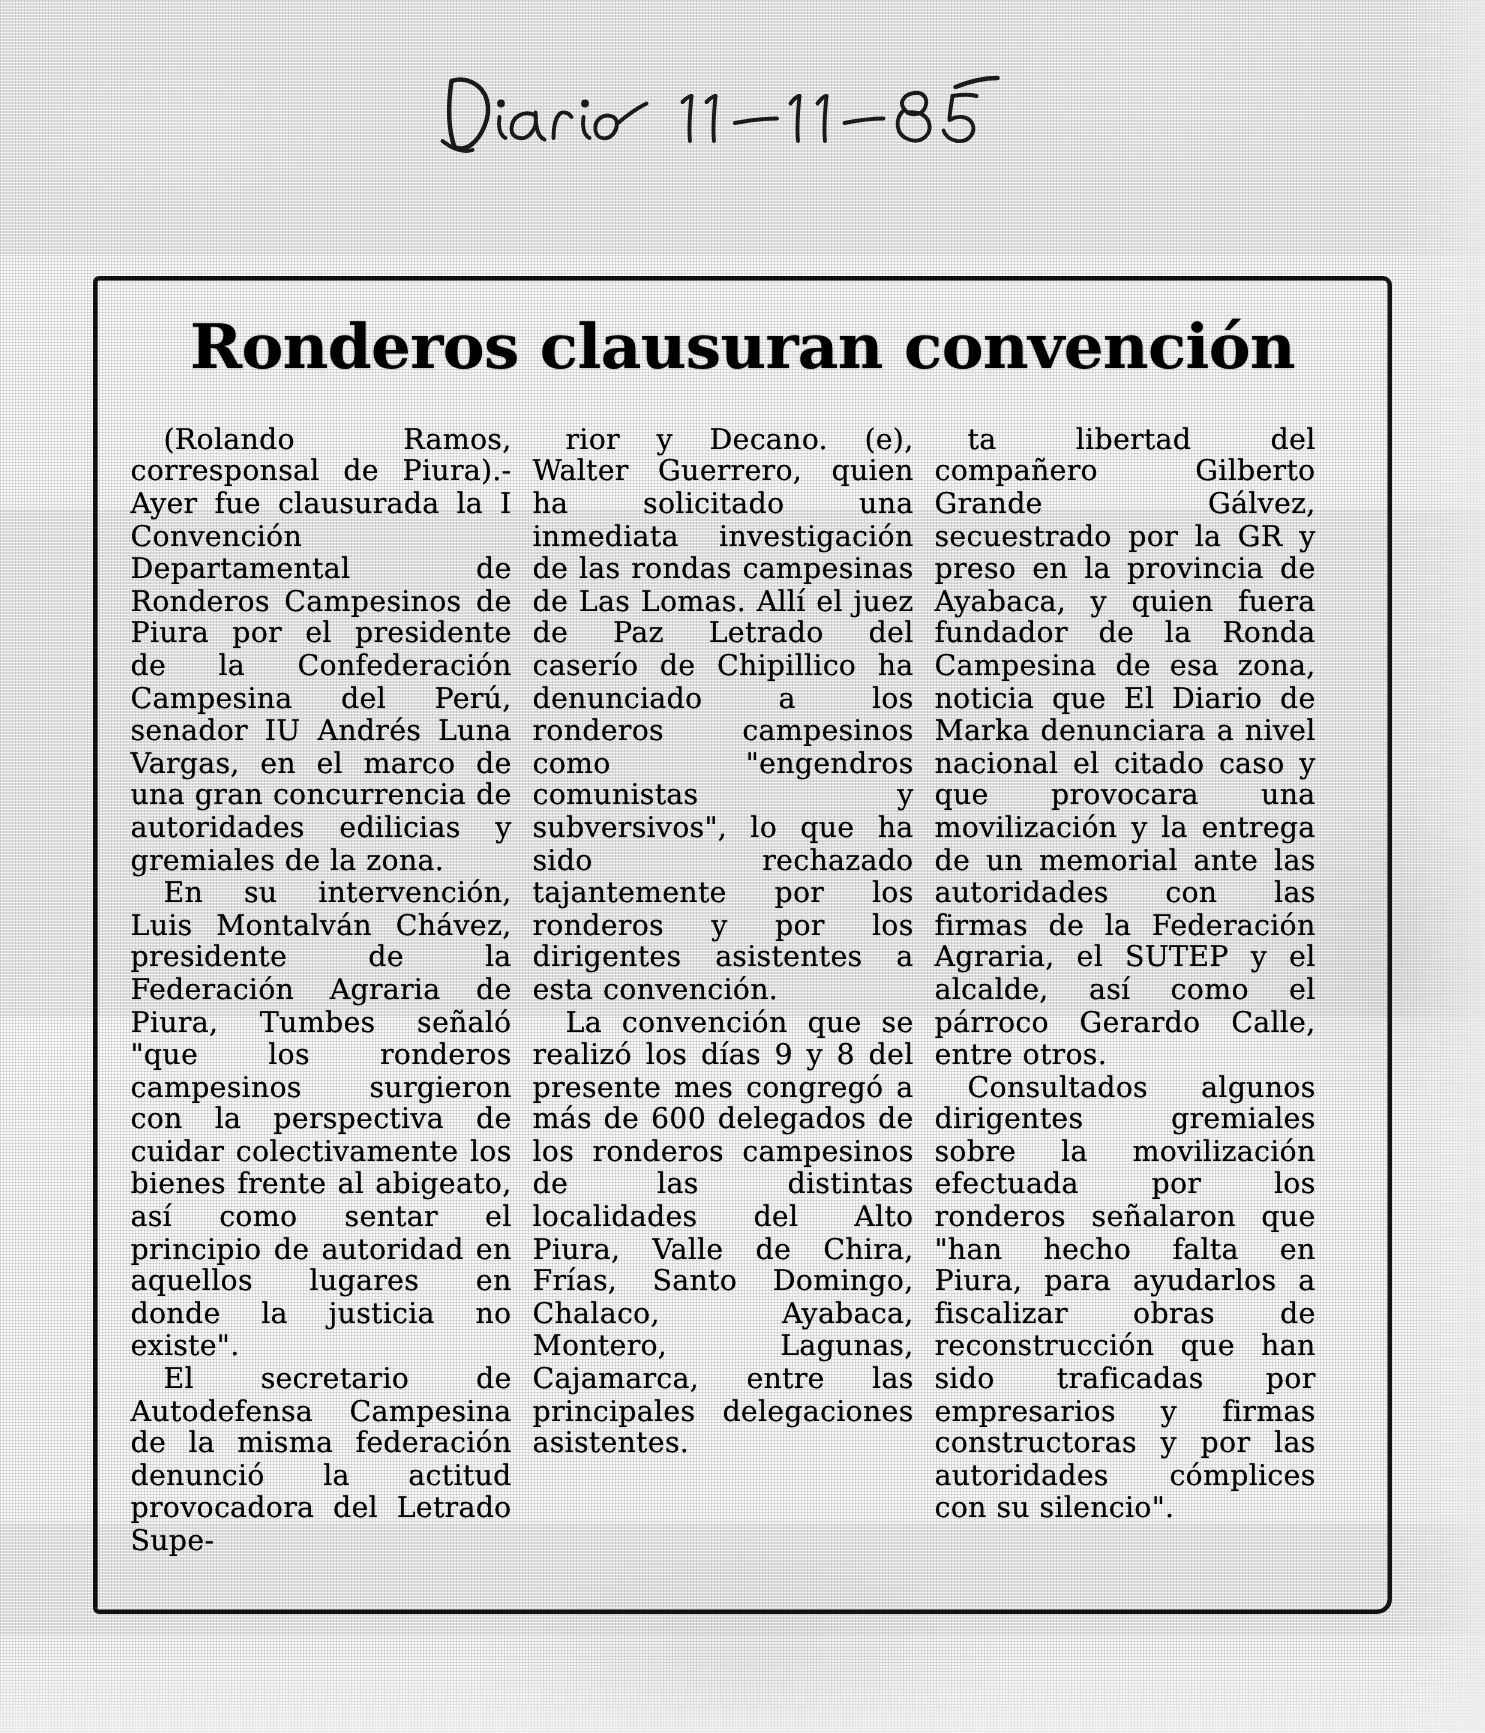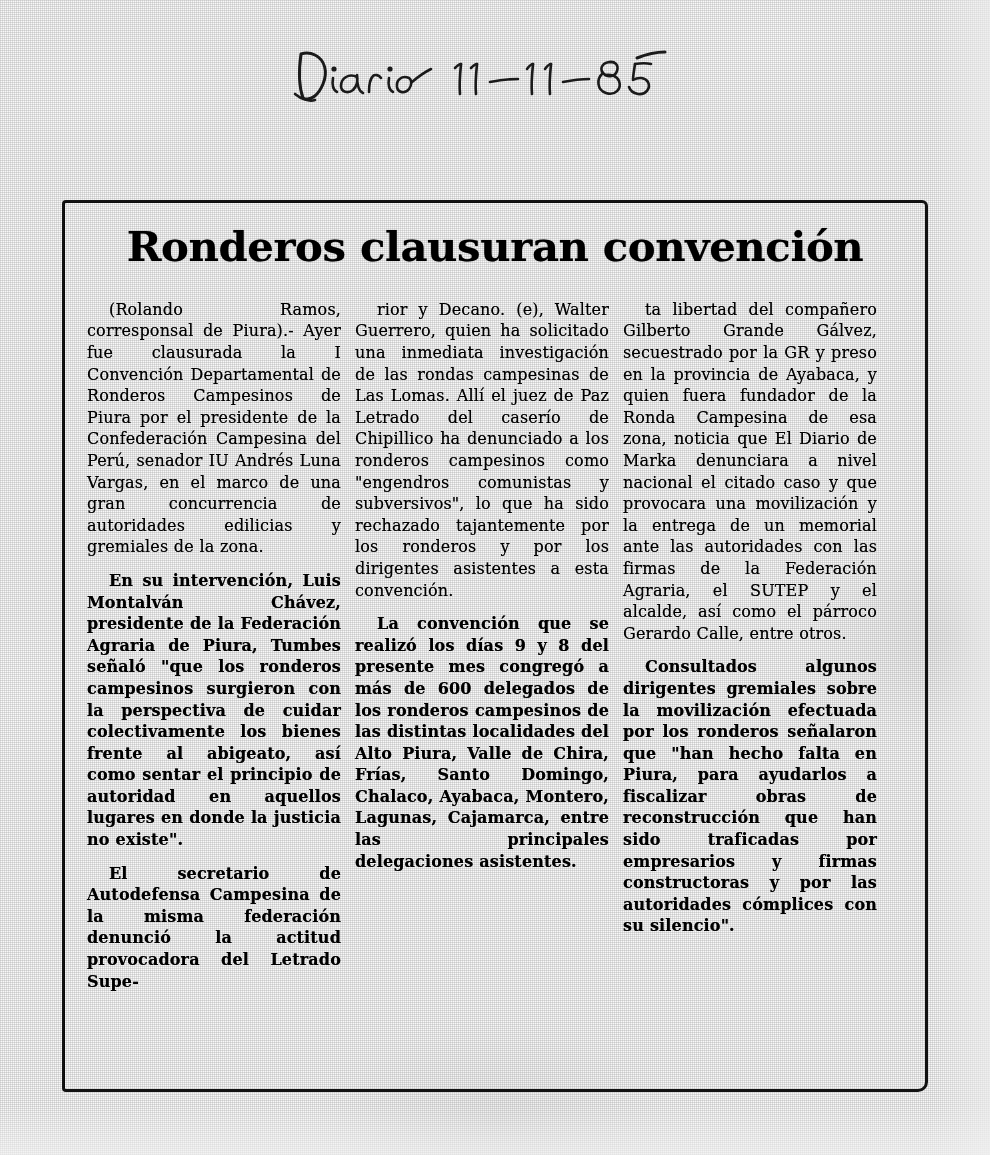--- a/index.html
+++ b/index.html
@@ -52,21 +52,21 @@
     position:absolute;
     left:285px;top:42px;
     z-index:7;
     pointer-events:none;
   }
   #handwriting svg{display:block;}
 
   
   #clipping{
     position:absolute;
-    left:62px;top:200px;
+    left:62px;top:184px;
     width:866px;height:892px;
     z-index:6;
     border:3px solid #121212;
     border-radius:4px 6px 10px 4px;
     box-sizing:border-box;
     background:transparent;
   }
   
   #clipping::after{
     content:"";
@@ -104,33 +104,33 @@
     gap:14px;
     margin-top:30px;
   }
   .col{
     width:254px;
     flex:0 0 254px;
   }
   .col p{
     margin:0;
     font-family:"DejaVu Serif", serif;
-    font-size:16px;
+    font-size:19px;
     line-height:21.6px;
     color:#141414;
     text-align:justify;
     text-justify:inter-word;
     text-indent:22px;
     letter-spacing:.15px;
     word-spacing:.3px;
     text-shadow:0 0 .6px rgba(0,0,0,.6);
     hyphens:manual;
   }
   .col.mid p, .col.right p{ }
-  .col p + p{ margin-top:12px;font-weight:bold; }
+  .col p + p{ margin-top:0; }
 
   
   #article{ filter:contrast(1.18) blur(.22px); }
 
   
   .edge-right{
     position:absolute;right:0;top:0;width:58px;height:100%;
     background:linear-gradient(90deg, rgba(255,255,255,0), rgba(235,235,235,.75));
     z-index:5;pointer-events:none;
   }

